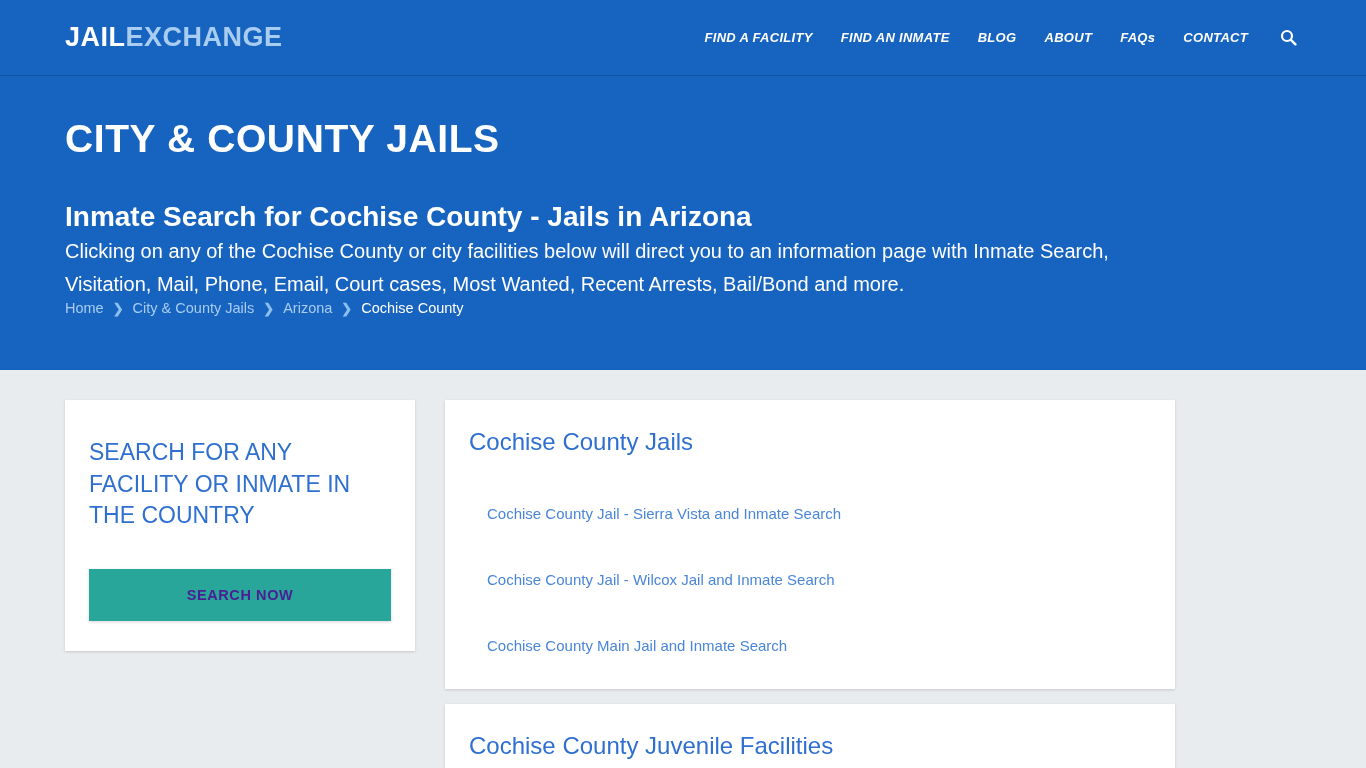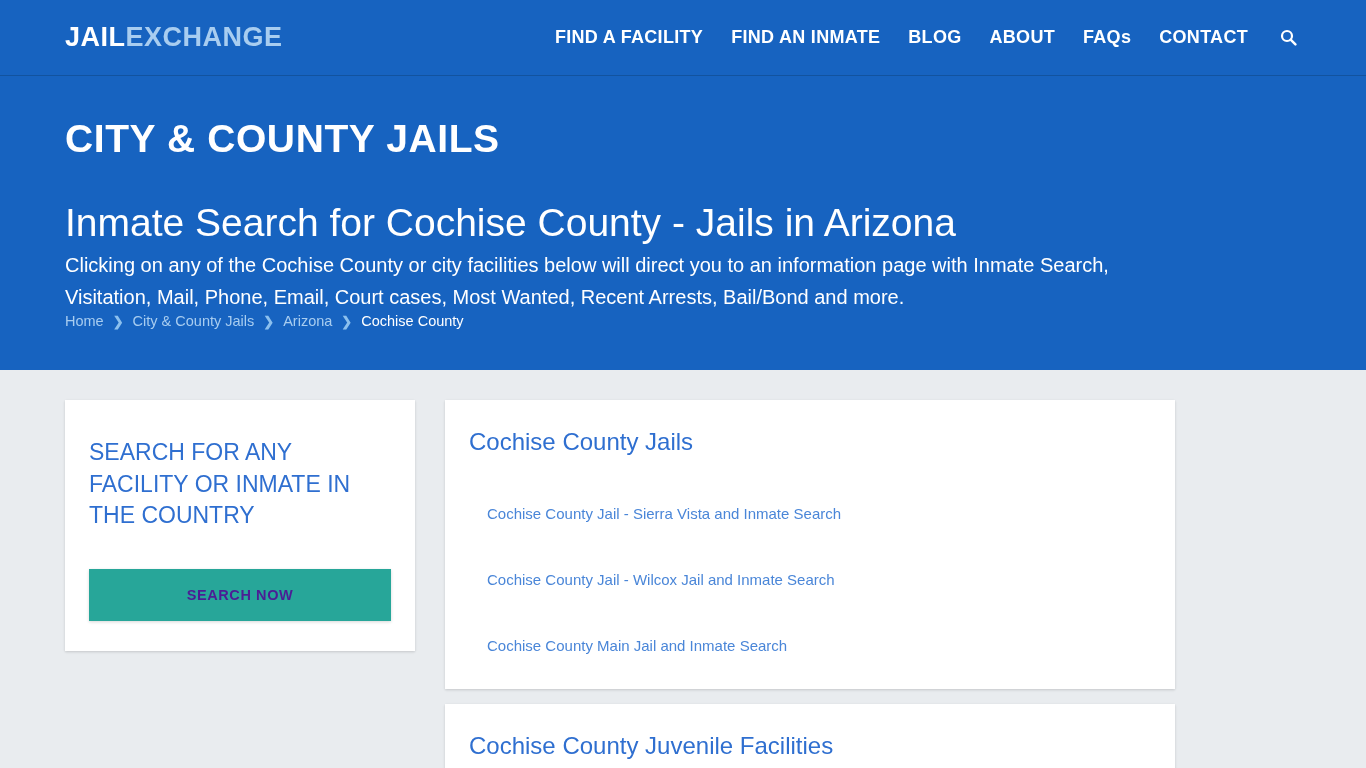--- a/index.html
+++ b/index.html
@@ -43,27 +43,28 @@
   .logo .logo-a { color: #ffffff; }
   .logo .logo-b { color: #a8cdf0; }
 
   .main-nav {
     display: flex;
     align-items: center;
     gap: 0px;
   }
   .nav-item {
     color: #ffffff;
-    font-size: 18px;
+    font-size: 13px;
     font-weight: bold;
     letter-spacing: 0.3px;
     text-decoration: none;
     padding: 0 14px;
     white-space: nowrap;
     cursor: pointer;
+    font-style: italic;
   }
   .nav-search {
     padding: 0 6px 0 18px;
     display: flex;
     align-items: center;
     cursor: pointer;
   }
   .nav-search svg { display: block; }
 
   
@@ -80,22 +81,22 @@
   .hero-eyebrow {
     color: #ffffff;
     font-size: 39px;
     font-weight: bold;
     letter-spacing: 0.6px;
     margin: 40px 0 0 0;
     line-height: 1.15;
   }
   .hero-title {
     color: #ffffff;
-    font-size: 39px;
-    font-weight: normal;
+    font-size: 28px;
+    font-weight: bold;
     margin: 38px 0 0 0;
     line-height: 1.2;
   }
   .hero-desc {
     color: #ffffff;
     font-size: 20px;
     line-height: 1.62;
     margin: 2px 0 0 0;
     max-width: 1105px;
   }

